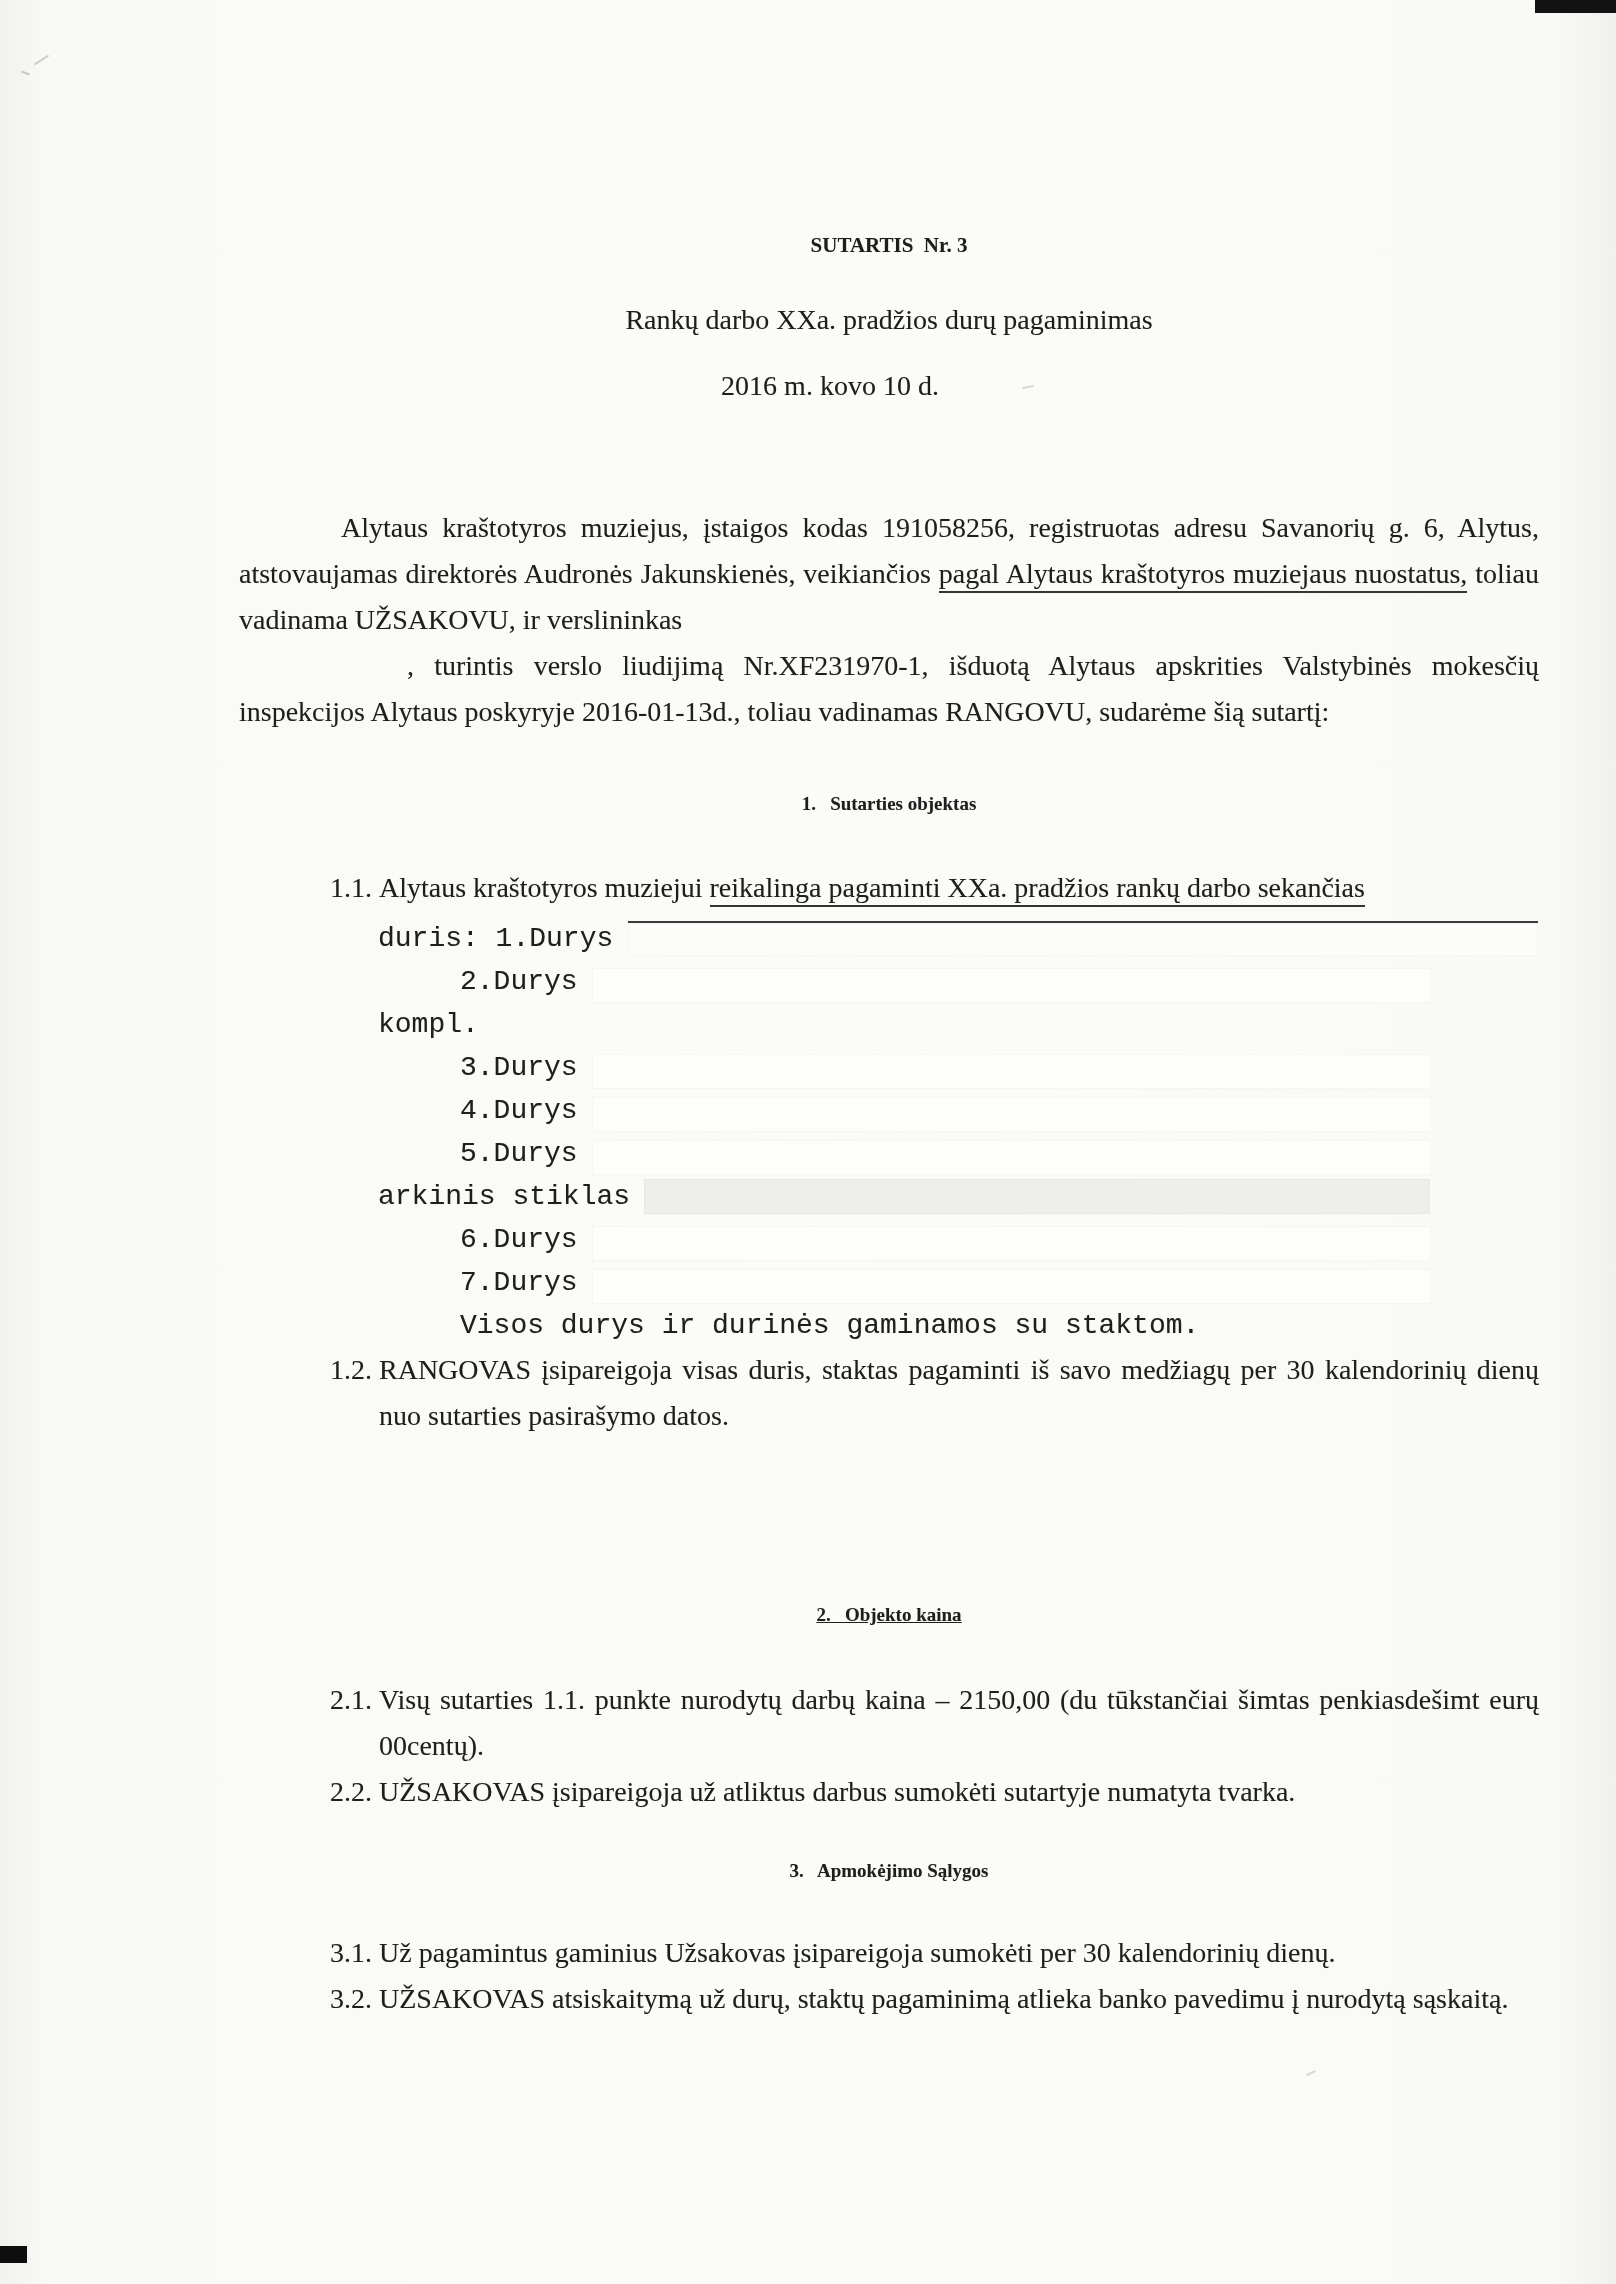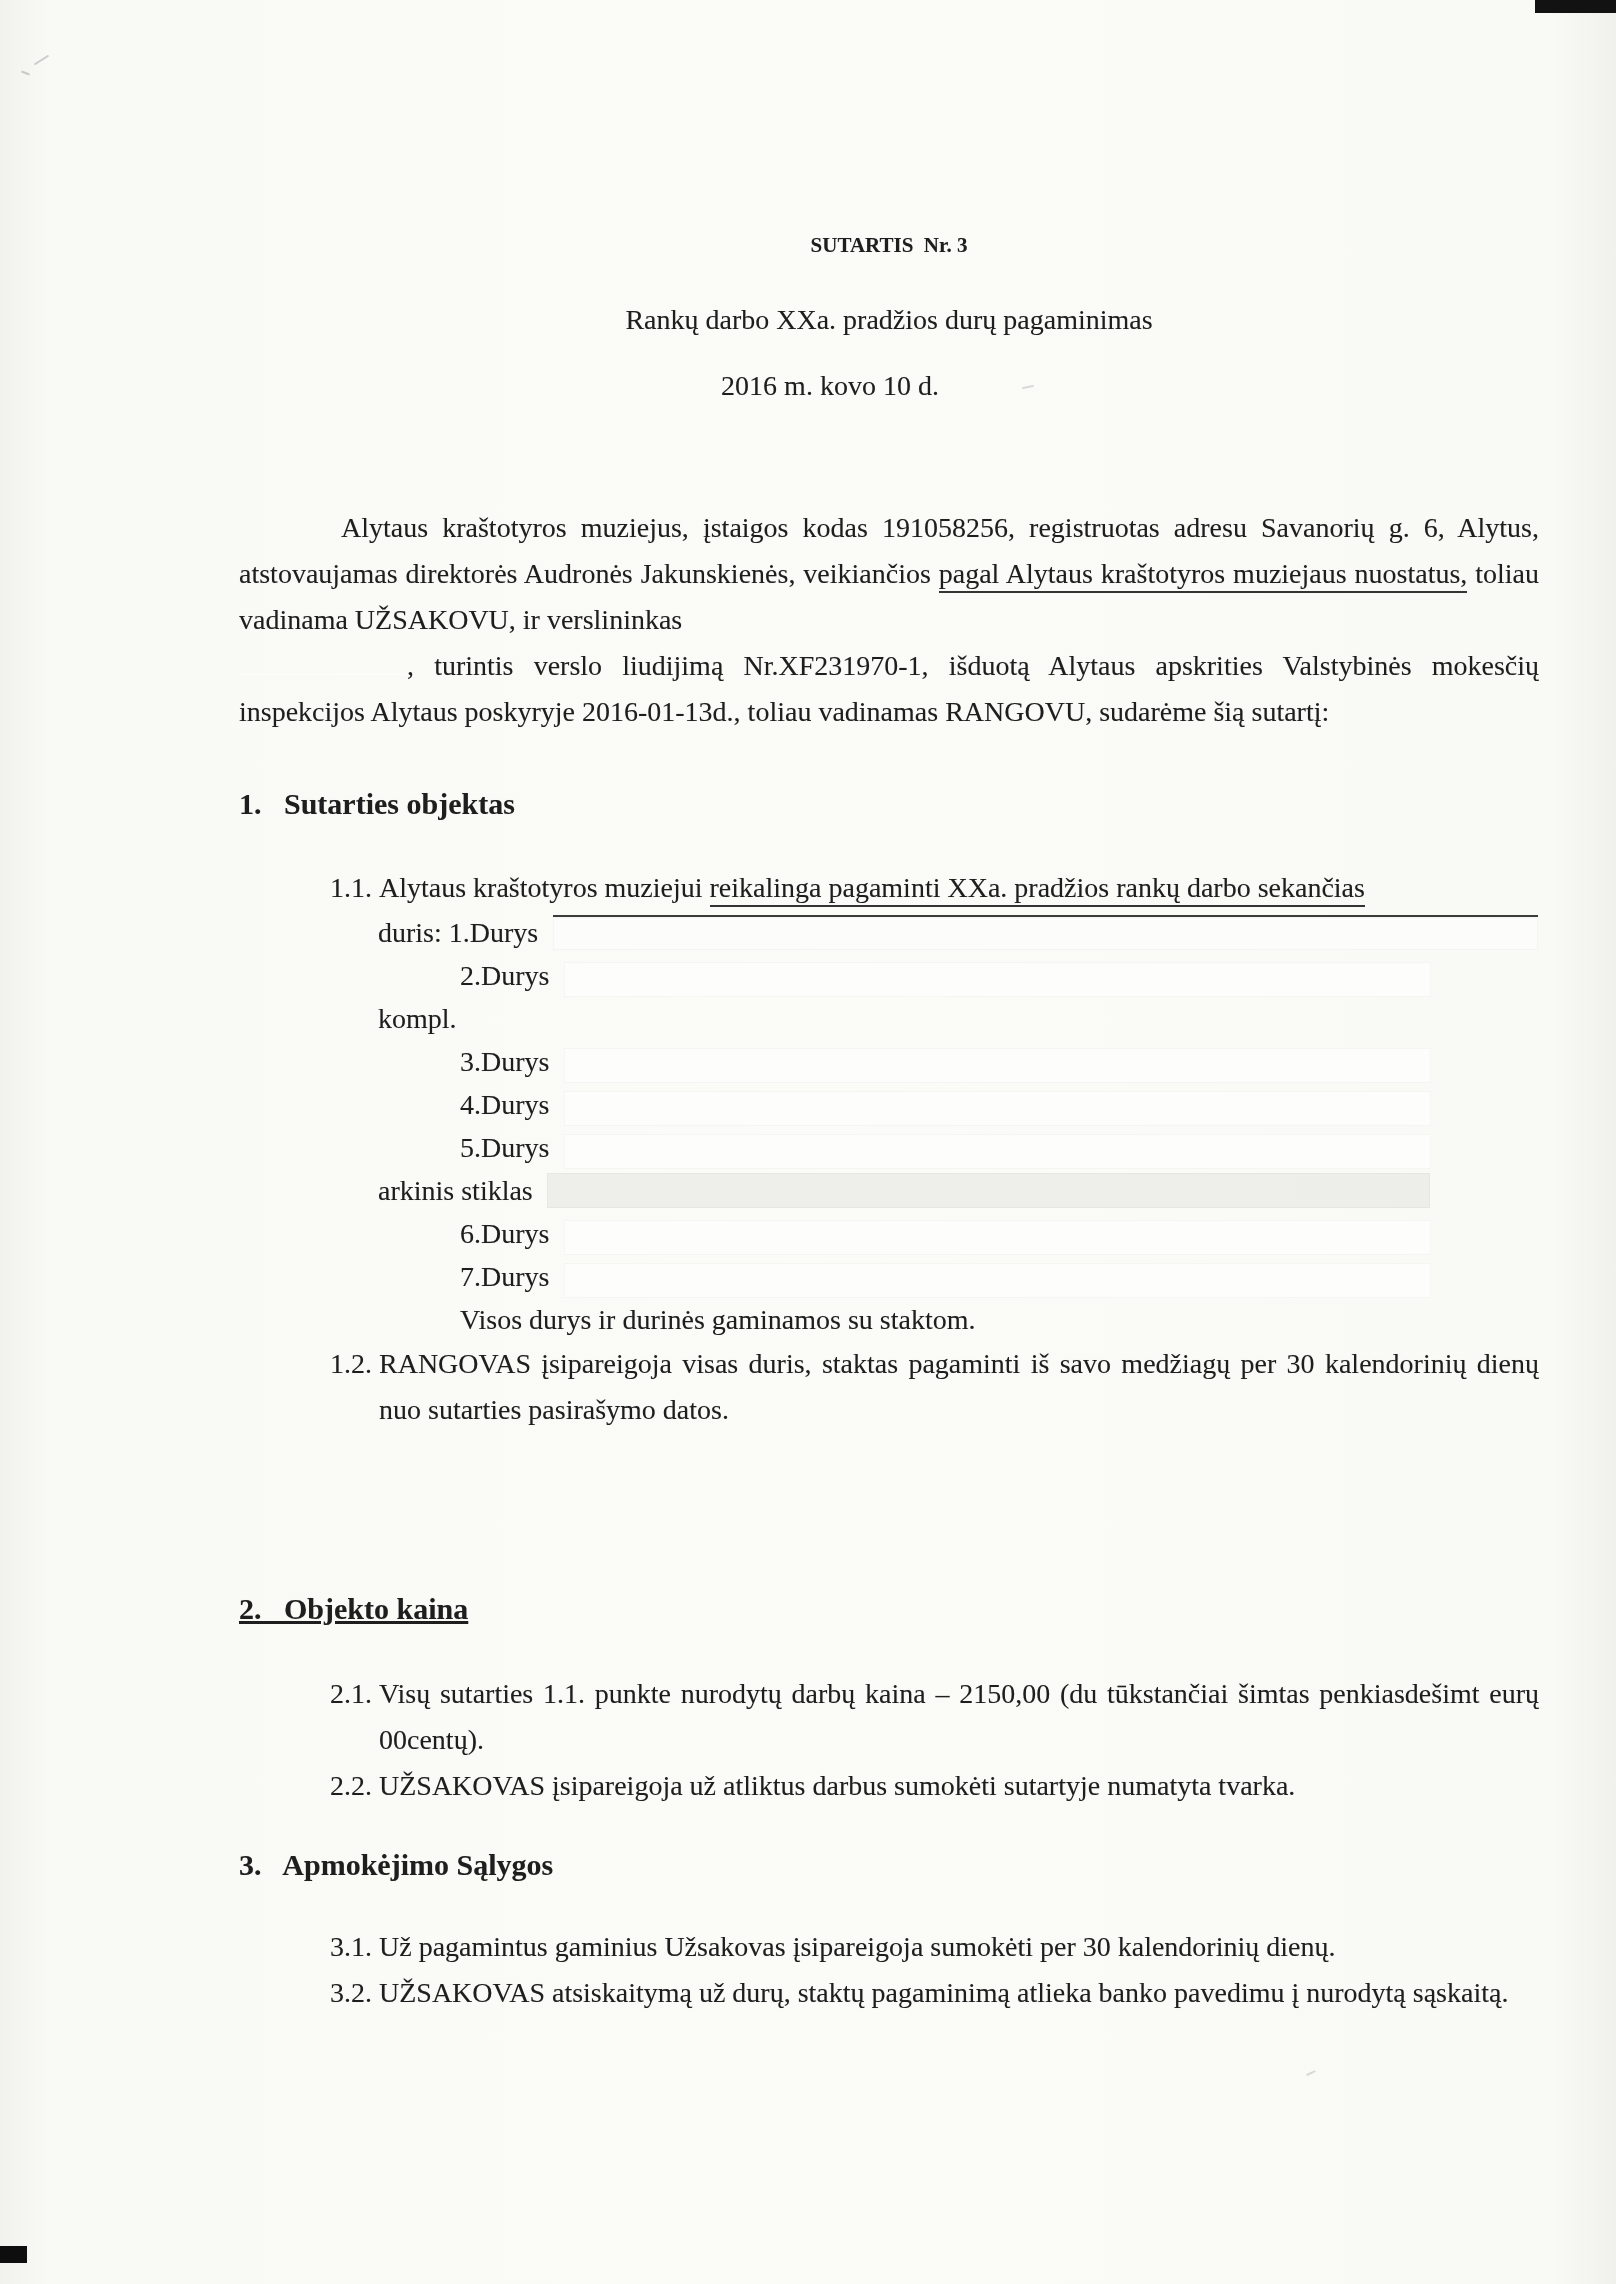--- a/index.html
+++ b/index.html
@@ -32,41 +32,41 @@
   }
   .subtitle { text-align:center; margin-top:29px; }
   .dateline { text-align:center; margin-top:20px; transform:translateX(-59px); }
 
   .intro { margin-top:96px; text-align:justify; }
   .intro-p1 { text-indent:102px; }
   .erased-name { display:inline-block; width:168px; height:0.7px; background:rgba(255,255,255,0.6); }
   .pen-underline { border-bottom:2px solid #343434; padding-bottom:2px; }
 
   .sec-heading {
-    text-align:left;
+    text-align:center;
     font-weight:bold;
-    font-size:30px;
+    font-size:19px;
     white-space:pre-wrap;
   }
   .sec1-heading { margin-top:46px; }
   .sec2-heading { margin-top:153px;text-decoration:underline; }
   .sec3-heading { margin-top:33px; }
 
   .clause {
     margin-left:91px;
     padding-left:49px;
     text-indent:-49px;
     text-align:justify;
   }
   .clause .num { display:inline-block; width:49px; text-indent:0; }
   .clause-11 { margin-top:38px; }
   .clause-21 { margin-top:39px; }
   .clause-31 { margin-top:36px; }
 
-  .door-list { margin-top:0; }
+  .door-list { margin-top:6px;font-family:Liberation Mono, monospace; }
   .door-row { display:flex; align-items:center; line-height:43px; min-height:43px; }
   .ind-a { margin-left:139px; }
   .ind-b { margin-left:221px;align-items:flex-end; }
   .w-first { width:1160px; }
   .w-a { width:1052px; }
   .w-b { width:971px; }
   .door-label { flex:0 0 auto; white-space:nowrap; }
   .redaction {
     flex:1 1 auto;
     height:35px;

